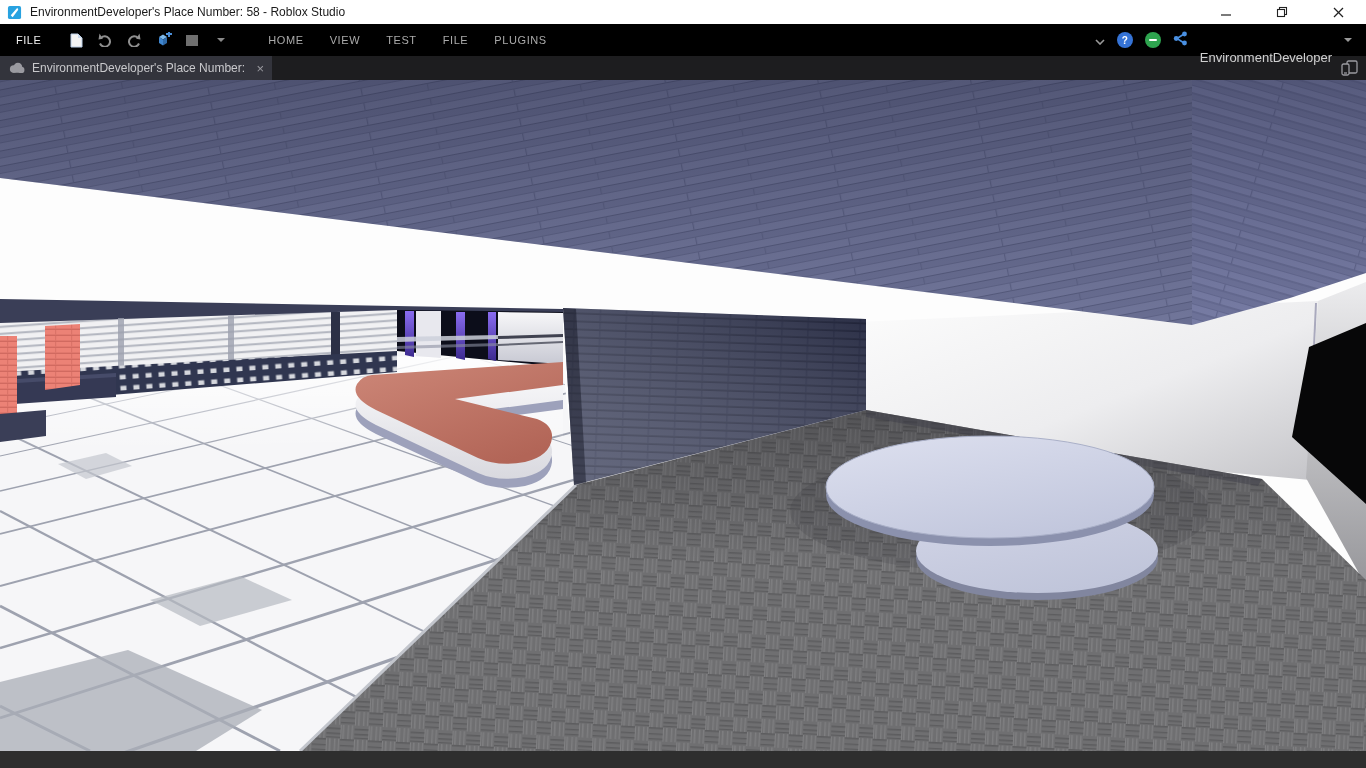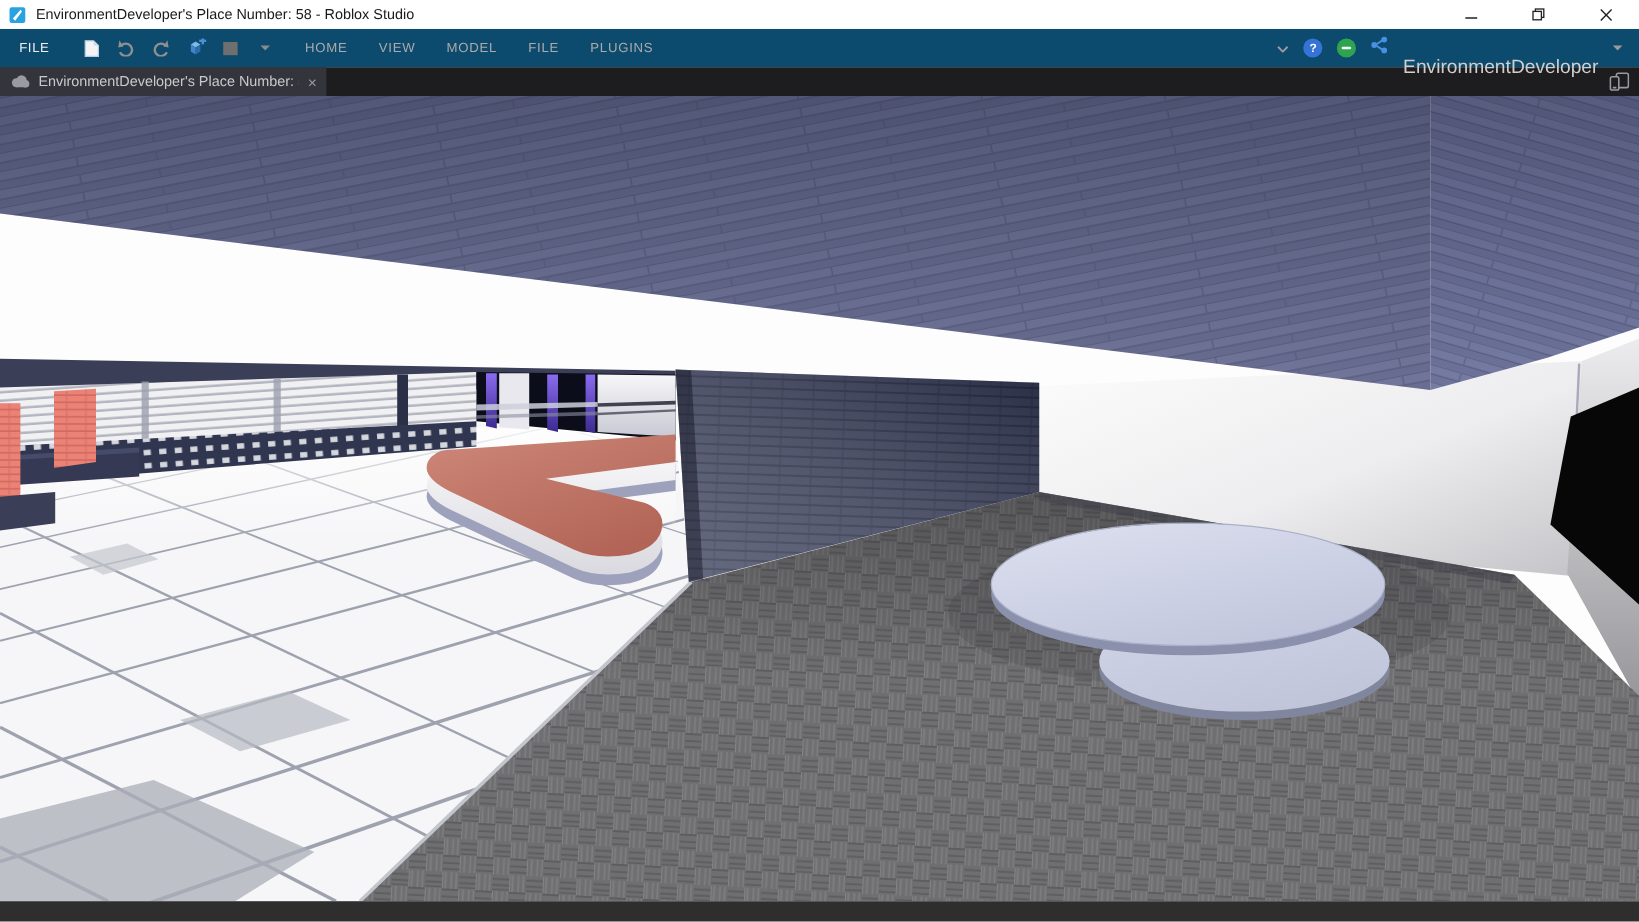--- a/index.html
+++ b/index.html
@@ -8,33 +8,33 @@
 
   
   .titlebar { height:24px; background:#ffffff; display:flex; align-items:center;
     padding-left:7px; position:relative; }
   .app-icon { width:15px; height:15px; margin-right:8px; flex:0 0 auto; }
   .title-text { font-size:12px; color:#1a1a1a; }
   .win-controls { position:absolute; right:0; top:0; height:24px; display:flex; }
   .win-btn { width:56px; height:24px; display:flex; align-items:center; justify-content:center; }
 
   
-  .menubar { height:26px; background:#0c4a6e; display:flex; align-items:center; padding:16px 8px; }
+  .menubar { height:26px; background:#000000; display:flex; align-items:center; padding:16px 8px; }
   .file-label { color:#f0f0f0; font-size:11px; letter-spacing:.5px; padding:0 12px 0 8px; cursor:default; }
   .qa-icons { display:flex; align-items:center; gap:11px; margin-left:14px; }
   .qa-icons .qa { display:flex; align-items:center; justify-content:center; width:18px; height:18px; }
-  .menu-items { display:flex; align-items:center; gap:26px; margin-left:24px; }
+  .menu-items { display:flex; align-items:center; gap:26px; margin-left:38px; }
   .menu-item { color:#ababab; font-size:11px; letter-spacing:.6px; cursor:default; }
   .menu-right { margin-left:auto; display:flex; align-items:center; gap:12px; padding-right:6px; }
   .circle-badge { width:16px; height:16px; border-radius:50%; display:flex; align-items:center;
     justify-content:center; font-size:10px; font-weight:bold; color:#fff; }
   .help-circle { background:#3573d6; }
   .status-circle { background:#2ea44f; }
   .status-circle i { display:block; width:8px; height:2.5px; background:#fff; border-radius:2px; }
-  .account-name { color:#cfcfcf; font-size:16px;margin-top:34px; }
+  .account-name { color:#cfcfcf; font-size:13px;margin-top:34px; }
   .caret-down { width:0; height:0; border-left:4px solid transparent; border-right:4px solid transparent;
     border-top:4px solid #9a9a9a; }
   .overflow-caret { width:0; height:0; border-left:4px solid transparent; border-right:4px solid transparent;
     border-top:4px solid #8a8a8a; }
 
   
   .tabbar { height:24px; background:#1d1d1f; display:flex; align-items:stretch; }
   .tab { width:272px; background:#33343c; display:flex; align-items:center; padding:0 8px; gap:7px; }
   .tab-label { color:#c9c9cc; font-size:12px; white-space:nowrap; overflow:hidden; }
   .tab-close { color:#9a9aa0; font-size:13px; margin-left:auto; line-height:1; }
@@ -117,21 +117,21 @@
         </svg>
     </span>
     <span class="qa">
       <span class="overflow-caret"></span>
     </span>
   </div>
 
   <div class="menu-items">
     <span class="menu-item">HOME</span>
     <span class="menu-item">VIEW</span>
-    <span class="menu-item">MODEL</span>
+    <span class="menu-item">TEST</span>
     <span class="menu-item">FILE</span>
     <span class="menu-item">PLUGINS</span>
   </div>
 
   <div class="menu-right">
     <span>
       <svg width="10" height="6" viewBox="0 0 10 6" fill="none">
           <path d="M1 1 L5 5 L9 1" stroke="#9a9a9a" stroke-width="1.6"></path>
         </svg>
     </span>

